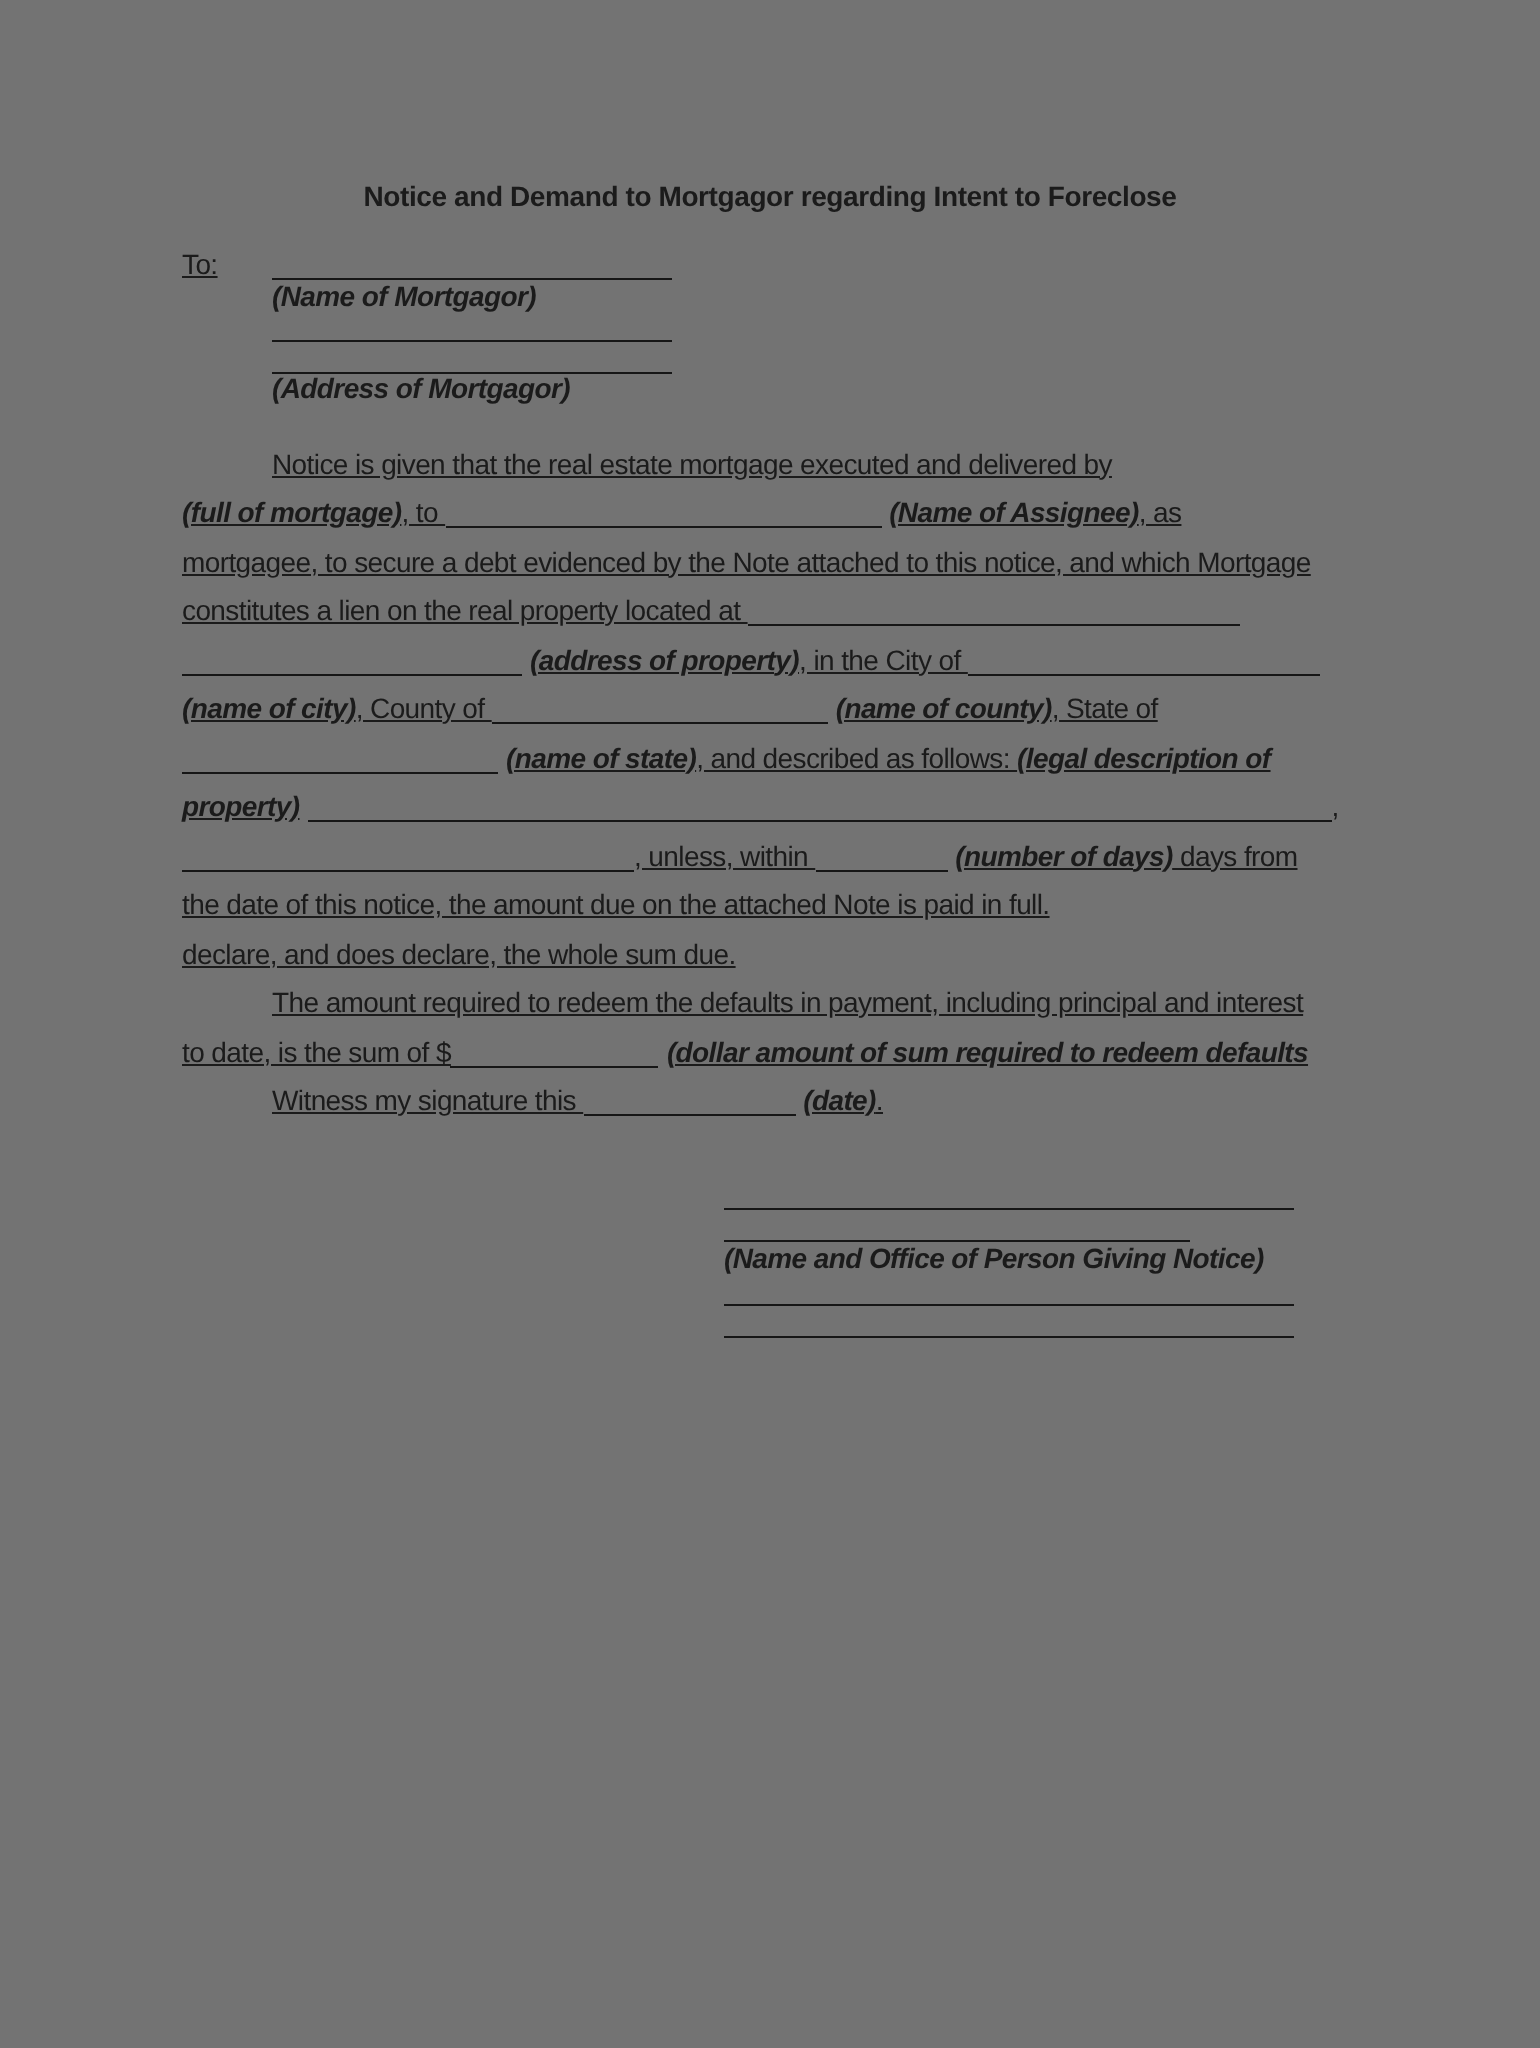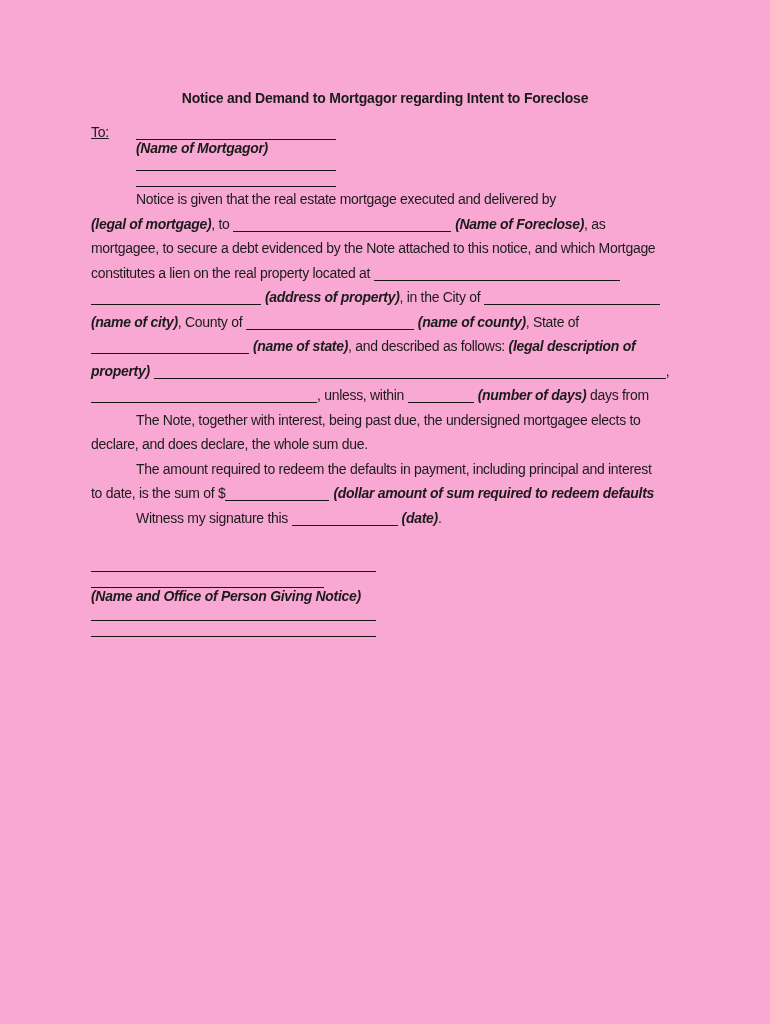--- a/index.html
+++ b/index.html
@@ -1,62 +1,63 @@
 <!DOCTYPE html>
 <html><head>
 <meta charset="utf-8">
 <style>
   html,body{margin:0;padding:0;background:#ffffff;}
   .page{
     width:770px;height:1024px;box-sizing:border-box;
-    padding:90px 91px 0 91px;background:#f9a8d4;
+    padding:90px 91px 0 91px;background:#737373;
     font-family:"Liberation Sans",sans-serif;
     font-size:14px;color:#1b1b1b;letter-spacing:-0.3px;
     overflow:hidden;
   }
   .title{text-align:center;font-weight:700;font-size:14px;line-height:17px;letter-spacing:-0.2px;}
   .to-block{margin-top:18px;}
   .to-row{height:15.5px;line-height:15.5px;white-space:nowrap;}
   .to-cell{display:inline-block;width:45px;text-decoration:underline;}
   .ind{padding-left:45px;}
-  .body-text{}
+  .body-text{margin-top:17px;text-decoration:underline;}
   .bl{height:24.5px;line-height:24.5px;white-space:nowrap;}
   .lab{font-weight:700;font-style:italic;}
   .blank{display:inline-block;height:12px;border-bottom:1.5px solid #161616;vertical-align:-3px;}
   .mr{margin-right:4px;}
   .ml{margin-left:4px;}
   .w200{width:200px;}
-  .sig-block{margin-top:26px;}
+  .sig-block{margin-left:271px;margin-top:26px;}
   .sig-row{height:16.2px;line-height:16.2px;white-space:nowrap;}
 </style>
 </head>
 <body>
 
 <div class="page">
 
   <div class="title">Notice and Demand to Mortgagor regarding Intent to Foreclose</div>
 
   <div class="to-block">
     <div class="to-row"><span class="to-cell">To:</span><span class="blank w200"></span></div>
     <div class="to-row ind"><span class="lab">(Name of Mortgagor)</span></div>
     <div class="to-row ind"><span class="blank w200"></span></div>
     <div class="to-row ind"><span class="blank w200"></span></div>
+    <div class="to-row ind"><span class="lab">(Address of Mortgagor)</span></div>
   </div>
 
   <div class="body-text">
     <div class="bl ind"><span>Notice is given that the real estate mortgage executed and delivered by</span></div>
-    <div class="bl"><span class="lab">(legal of mortgage)</span><span>, to </span><span class="blank mr" style="width:218px"></span><span class="lab">(Name of Foreclose)</span><span>, as</span></div>
+    <div class="bl"><span class="lab">(full of mortgage)</span><span>, to </span><span class="blank mr" style="width:218px"></span><span class="lab">(Name of Assignee)</span><span>, as</span></div>
     <div class="bl"><span>mortgagee, to secure a debt evidenced by the Note attached to this notice, and which Mortgage</span></div>
     <div class="bl"><span>constitutes a lien on the real property located at </span><span class="blank" style="width:246px"></span></div>
     <div class="bl"><span class="blank mr" style="width:170px"></span><span class="lab">(address of property)</span><span>, in the City of </span><span class="blank" style="width:176px"></span></div>
     <div class="bl"><span class="lab">(name of city)</span><span>, County of </span><span class="blank mr" style="width:168px"></span><span class="lab">(name of county)</span><span>, State of</span></div>
     <div class="bl"><span class="blank mr" style="width:158px"></span><span class="lab">(name of state)</span><span>, and described as follows: </span><span class="lab">(legal description of</span></div>
     <div class="bl"><span class="lab">property)</span><span class="blank ml" style="width:512px"></span><span>,</span></div>
     <div class="bl"><span class="blank" style="width:226px"></span><span>, unless, within </span><span class="blank mr" style="width:66px"></span><span class="lab">(number of days)</span><span> days from</span></div>
-    <div class="bl ind"><span>The Note, together with interest, being past due, the undersigned mortgagee elects to</span></div>
+    <div class="bl"><span>the date of this notice, the amount due on the attached Note is paid in full.</span></div>
     <div class="bl"><span>declare, and does declare, the whole sum due.</span></div>
     <div class="bl ind"><span>The amount required to redeem the defaults in payment, including principal and interest</span></div>
     <div class="bl"><span>to date, is the sum of $</span><span class="blank mr" style="width:104px"></span><span class="lab">(dollar amount of sum required to redeem defaults</span></div>
     <div class="bl ind"><span>Witness my signature this </span><span class="blank mr" style="width:106px"></span><span class="lab">(date)</span><span>.</span></div>
   </div>
 
   <div class="sig-block">
     <div class="sig-row"><span class="blank" style="width:285px"></span></div>
     <div class="sig-row"><span class="blank" style="width:233px"></span></div>
     <div class="sig-row"><span class="lab">(Name and Office of Person Giving Notice)</span></div>

